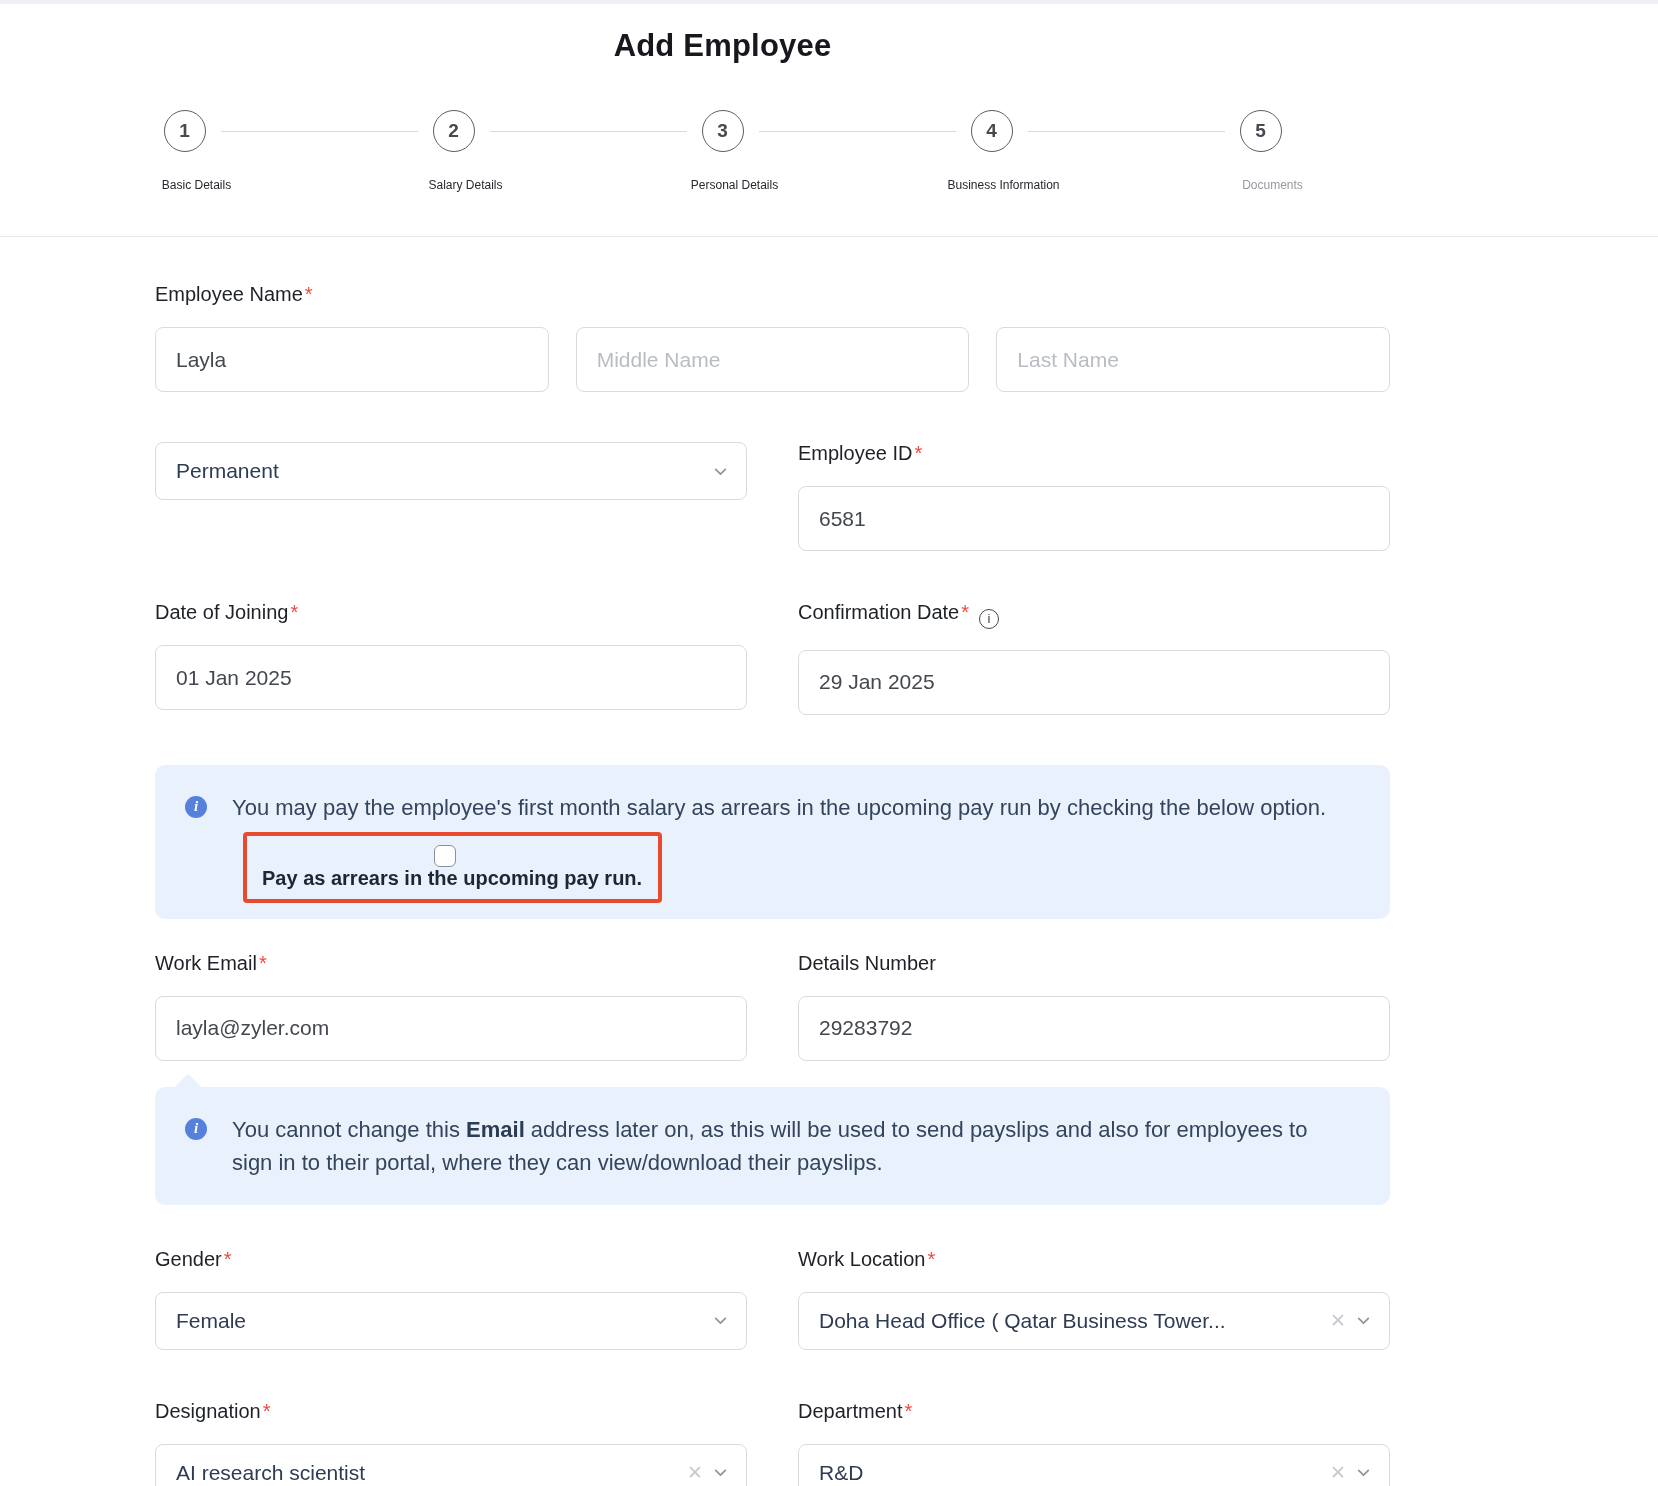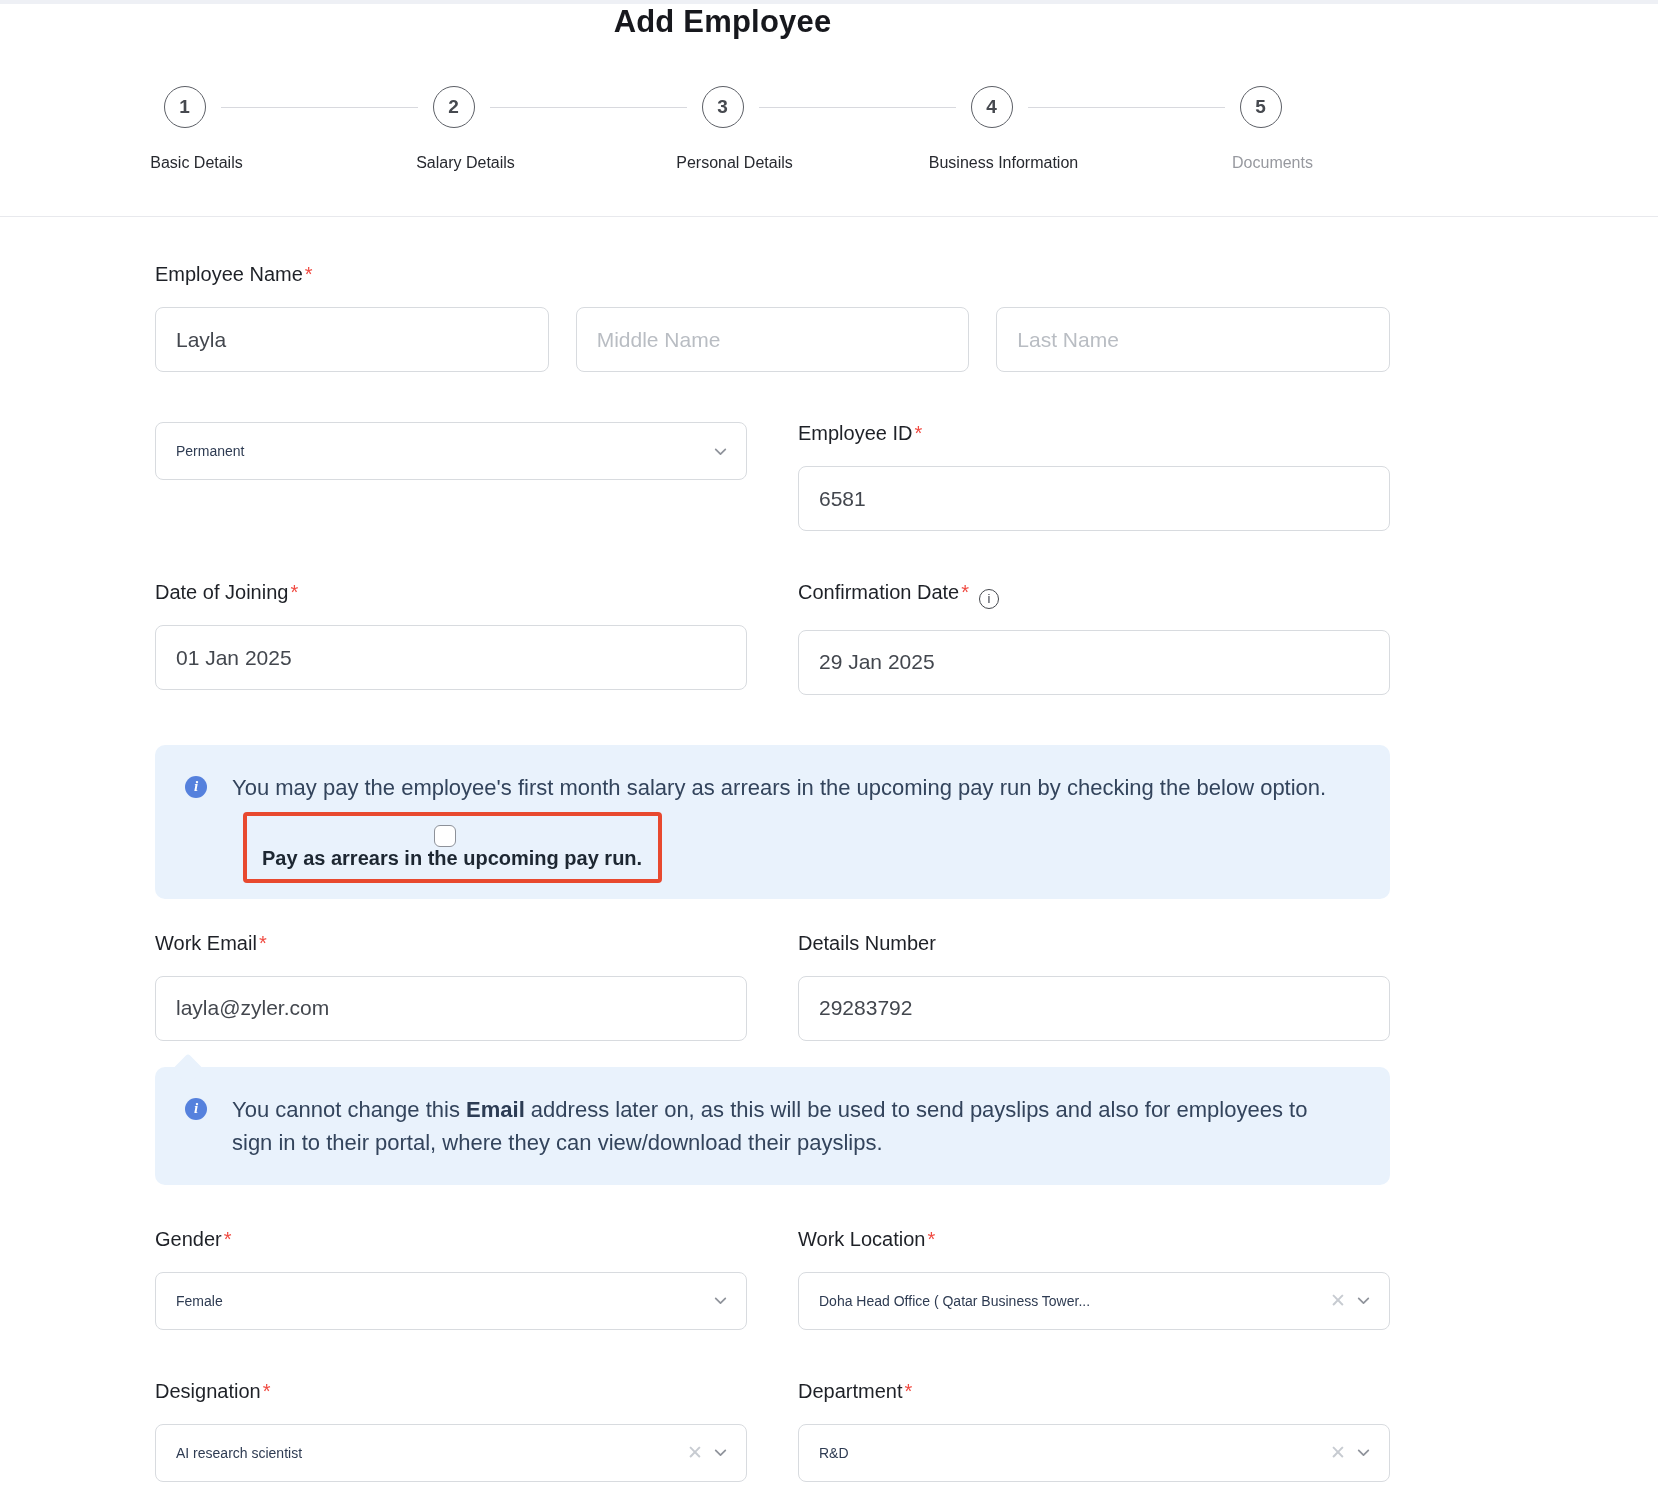--- a/index.html
+++ b/index.html
@@ -7,37 +7,37 @@
   body {
     width: 1658px; height: 1486px;
     background: #ffffff;
     font-family: "Liberation Sans", sans-serif;
     color: #23262c;
     overflow: hidden;
   }
   .top-strip { height: 4px; background: #eef0f5; }
 
   
-  header { }
+  header { padding-top: 24px; }
   .page-title {
     margin: 0; width: 1445px; text-align: center;
     font-size: 31px; font-weight: 700; color: #17181d; letter-spacing: 0.2px;
   }
   .stepper { margin-top: 46px; margin-left: 50px; width: 1345px; display: flex; }
   .step { position: relative; width: 269px; display: flex; flex-direction: column; align-items: center; cursor: pointer; }
   .connector {
     position: absolute; top: 21px; height: 1px; background: #d8d9de;
     left: calc(-50% + 36px); width: calc(100% - 72px);
   }
   .circle {
     width: 42px; height: 42px; border: 1.5px solid #5c5f66; border-radius: 50%;
     display: flex; align-items: center; justify-content: center;
     font-size: 19px; font-weight: 700; color: #46494f; background: #fff; z-index: 1;
   }
-  .step-label { margin-top: 26px; font-size: 16px; color: #27292f; white-space: nowrap; margin-left: 24px; }
+  .step-label { margin-top: 26px; font-size: 12px; color: #27292f; white-space: nowrap; margin-left: 24px; }
   .step.muted .step-label { color: #97999f; }
   .header-divider { margin-top: 44px; border-bottom: 1px solid #e8e9ed; }
 
   
   .content { margin-left: 155px; width: 1235px; padding-top: 46px; }
   .field-label { font-size: 20px; color: #1e2127; margin-bottom: 21px; }
   .req { color: #f04a41; margin-left: 2px; }
   .row { margin-bottom: 50px; }
   .row.three { display: grid; grid-template-columns: repeat(3, 1fr); gap: 27px; }
   .row.two { display: grid; grid-template-columns: 1fr 1fr; gap: 51px; }
@@ -48,21 +48,21 @@
     padding: 0 20px; font-size: 21px; color: #43474e;
     font-family: inherit; background: #fff; outline: none;
   }
   .text-input::placeholder { color: #b9bdc3; }
 
   .select {
     height: 58px; border: 1px solid #d8dbdf; border-radius: 8px;
     padding: 0 18px 0 20px; display: flex; align-items: center;
     background: #fff; cursor: pointer;
   }
-  .select-value { font-size: 14px; color: #2e3b52; flex: 1; white-space: nowrap; overflow: hidden; }
+  .select-value { font-size: 21px; color: #2e3b52; flex: 1; white-space: nowrap; overflow: hidden; }
   .icon-x { color: #c7cbd1; font-size: 19px; margin-right: 10px; line-height: 1; cursor: pointer; }
   .chev { width: 15px; height: 15px; flex: none; }
 
   .info-outline {
     display: inline-flex; width: 20px; height: 20px;
     border: 1.5px solid #45484e; border-radius: 50%;
     align-items: center; justify-content: center;
     font-size: 13px; color: #3f434e; margin-left: 10px; vertical-align: -4px;
     font-style: normal;
   }

